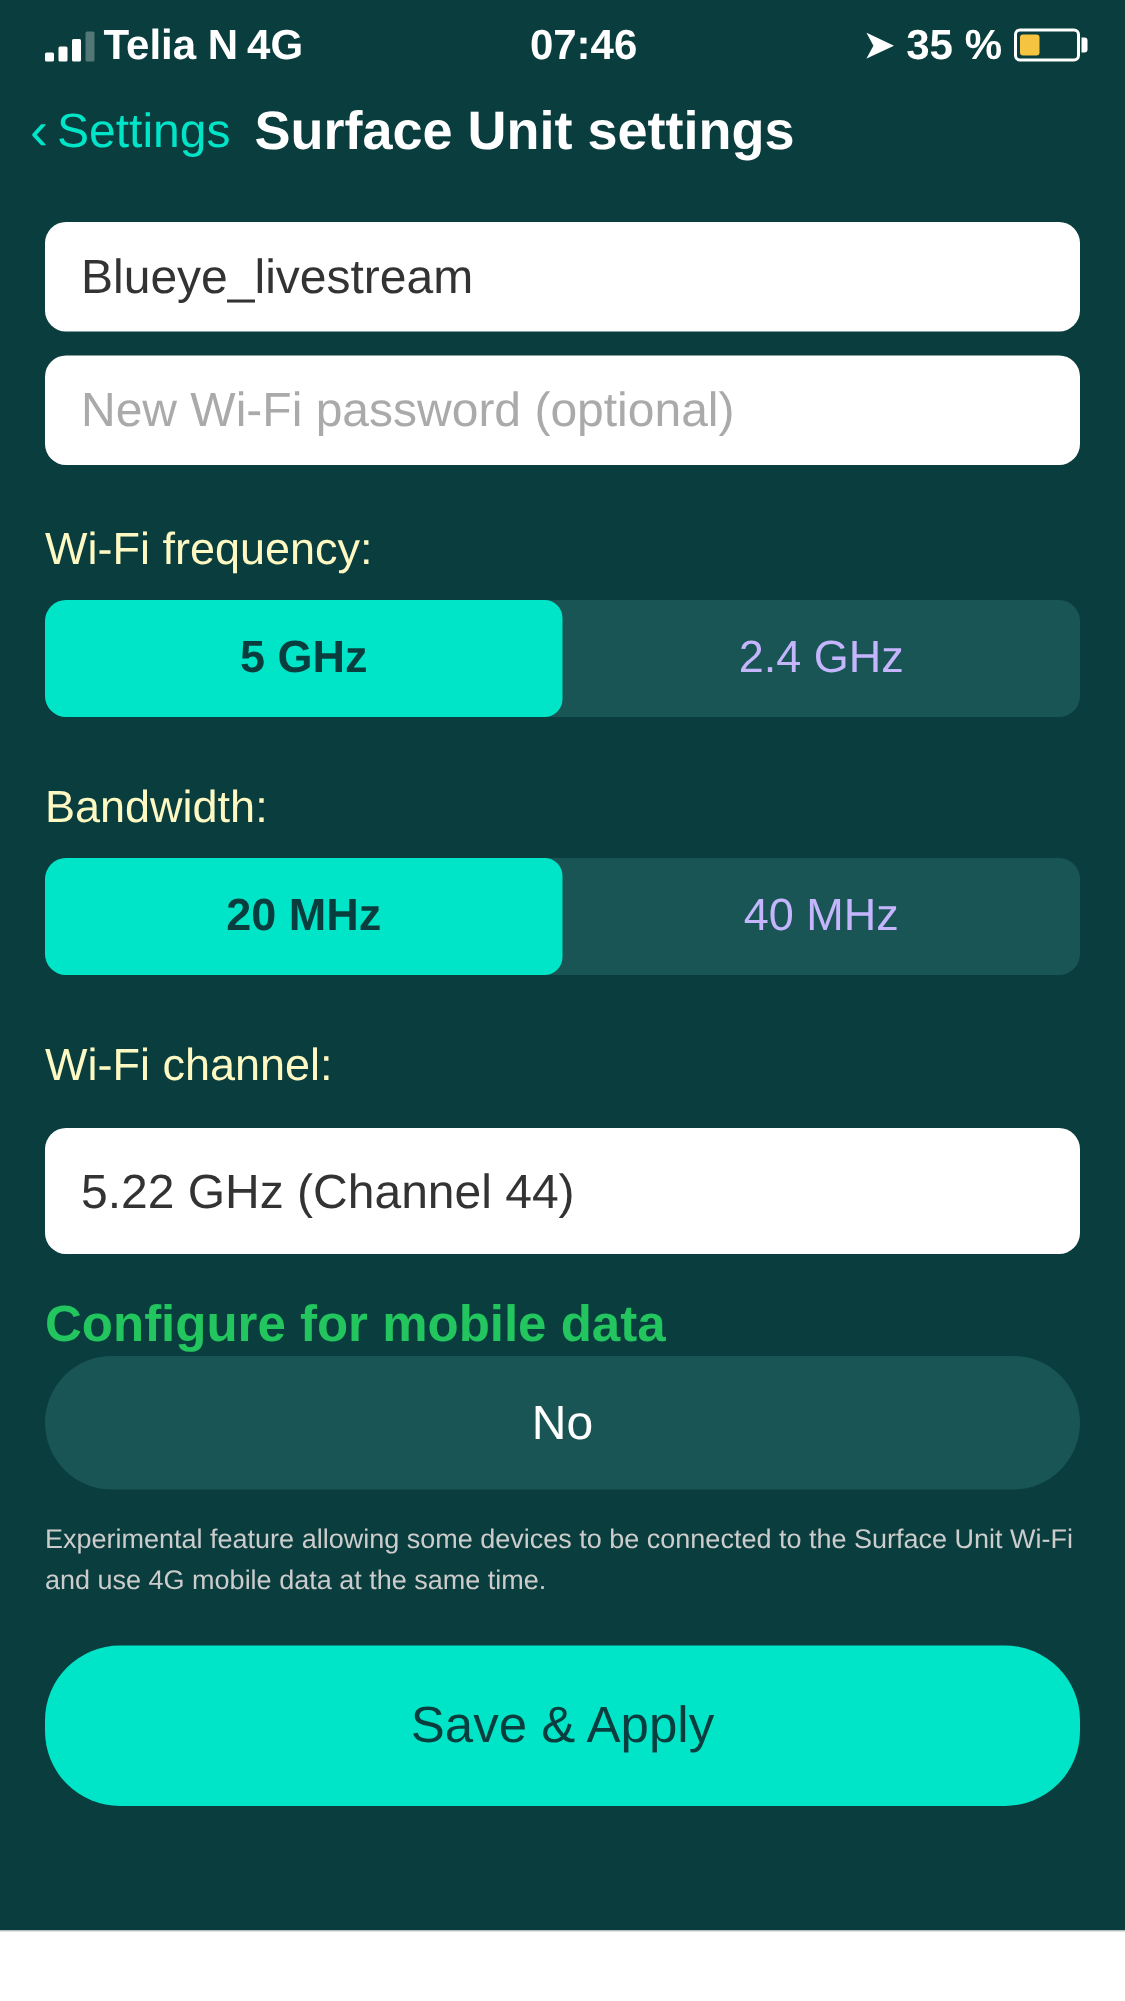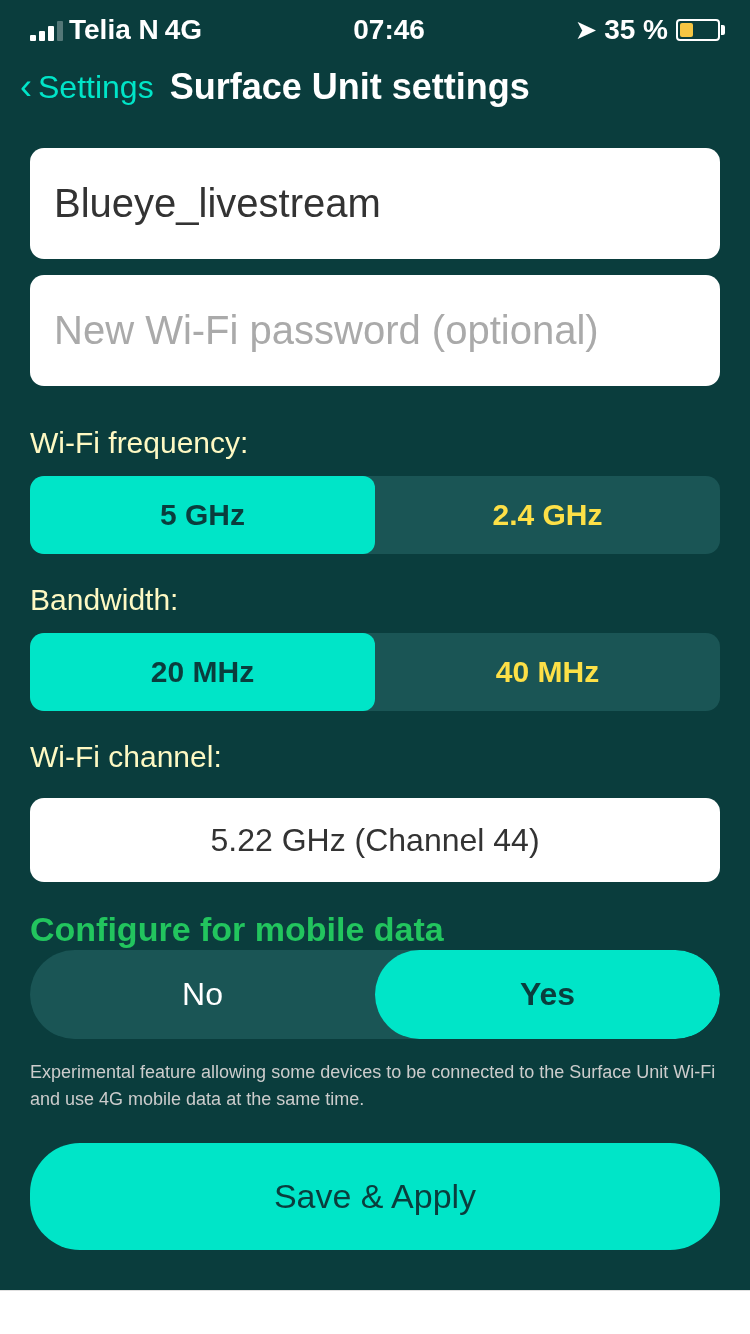--- a/index.html
+++ b/index.html
@@ -115,22 +115,22 @@
       flex-direction: column;
       gap: 0;
     }
 
     
     .input-field {
       width: 100%;
       background: #ffffff;
       border: none;
       border-radius: 14px;
-      padding: 33px 24px;
-      font-size: 40px;
+      padding: 18px 24px;
+      font-size: 32px;
       color: #333;
       margin-bottom: 16px;
       outline: none;
     }
     .input-field::placeholder {
       color: #aaa;
     }
 
     
     .section-label {
@@ -138,32 +138,32 @@
       font-size: 30px;
       margin: 24px 0 16px;
     }
 
     
     .toggle-group {
       display: flex;
       background: #1a5555;
       border-radius: 14px;
       overflow: hidden;
-      margin-bottom: 5px;
+      margin-bottom: 20px;
     }
     .toggle-option {
       flex: 1;
       padding: 22px 0;
       text-align: center;
       font-size: 30px;
-      font-weight: 700;
+      font-weight: 400;
       cursor: pointer;
       border: none;
       background: transparent;
-      color: #fde047;
+      color: #c4b5fd;
       border-radius: 12px;
     }
     .toggle-option.active {
       background: #00e5c8;
       color: #0a3d3d;
       font-weight: 600;
     }
 
     
     .channel-select {
@@ -171,38 +171,38 @@
       background: #ffffff;
       border: none;
       border-radius: 14px;
       padding: 24px 24px;
       font-size: 32px;
       color: #333;
       margin-top: 8px;
       appearance: none;
       outline: none;
       cursor: pointer;
-      text-align: center;
     }
 
     
     .mobile-section-label {
       font-size: 34px;
       color: #22c55e;
       font-weight: 700;
       margin: 28px 0 1px;
     }
 
     
     .toggle-group-mobile {
       display: flex;
       background: #1a5555;
       border-radius: 50px;
       overflow: hidden;
       margin-bottom: 20px;
+      flex-direction: column;
     }
     .toggle-mobile {
       flex: 1;
       padding: 26px 0;
       text-align: center;
       font-size: 32px;
       font-weight: 500;
       cursor: pointer;
       border: none;
       background: transparent;
@@ -300,21 +300,20 @@
   </div>
 
   <div class="section-label">Wi-Fi channel:</div>
   <select class="channel-select">
     <option>5.22 GHz (Channel 44)</option>
   </select>
 
   <div class="mobile-section-label">Configure for mobile data</div>
   <div class="toggle-group-mobile">
     <button class="toggle-mobile">No</button>
-    <button class="toggle-mobile active">Yes</button>
   </div>
 
   <p class="description-text">Experimental feature allowing some devices to be connected to the Surface Unit Wi-Fi and use 4G mobile data at the same time.</p>
 
   <button class="save-button">Save &amp; Apply</button>
 
 </div>
 
 <div class="tab-bar">
 

